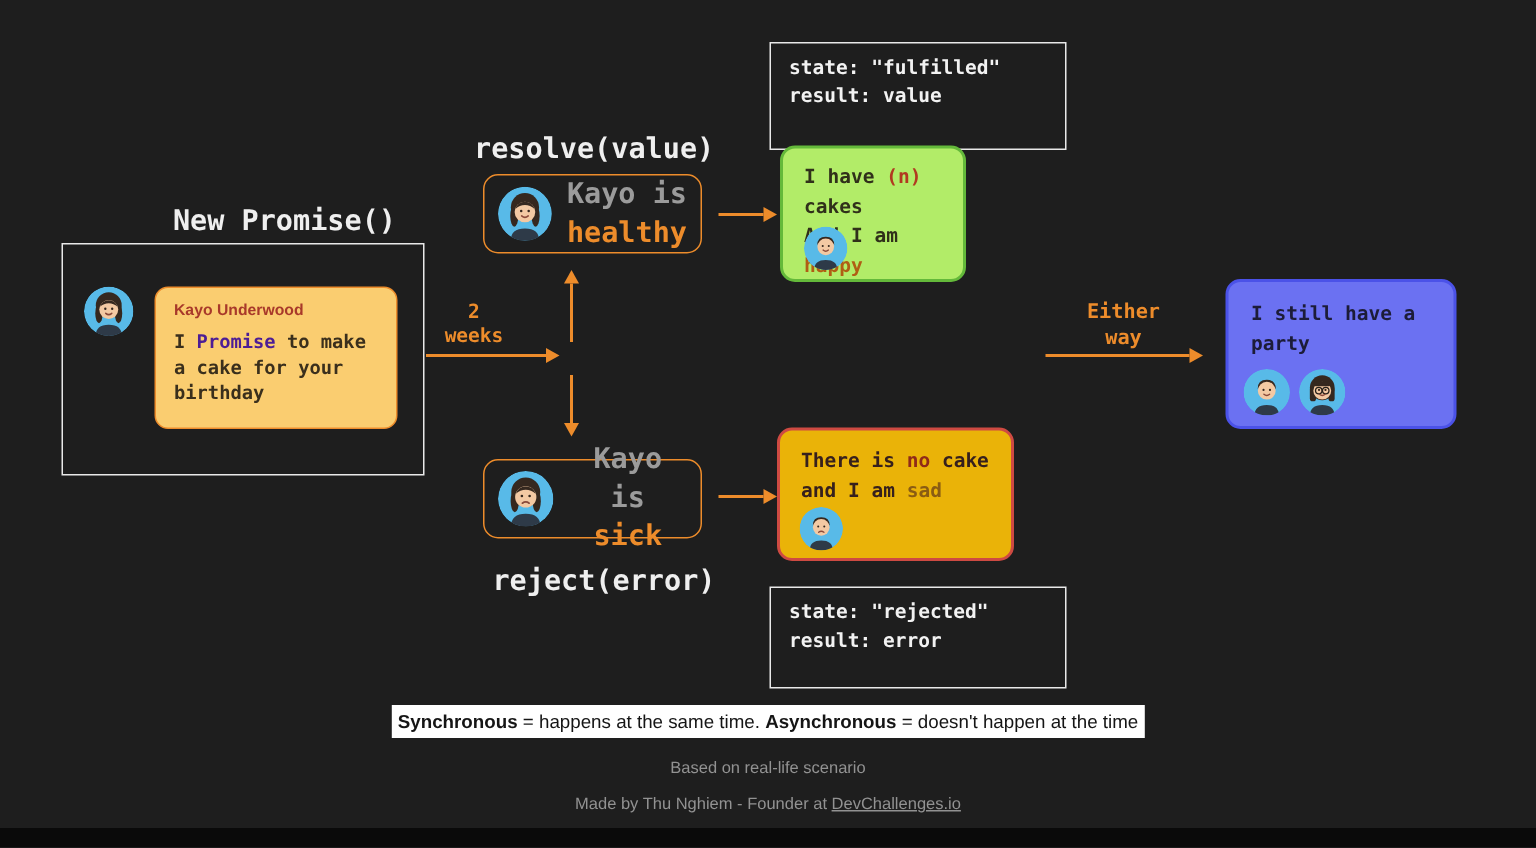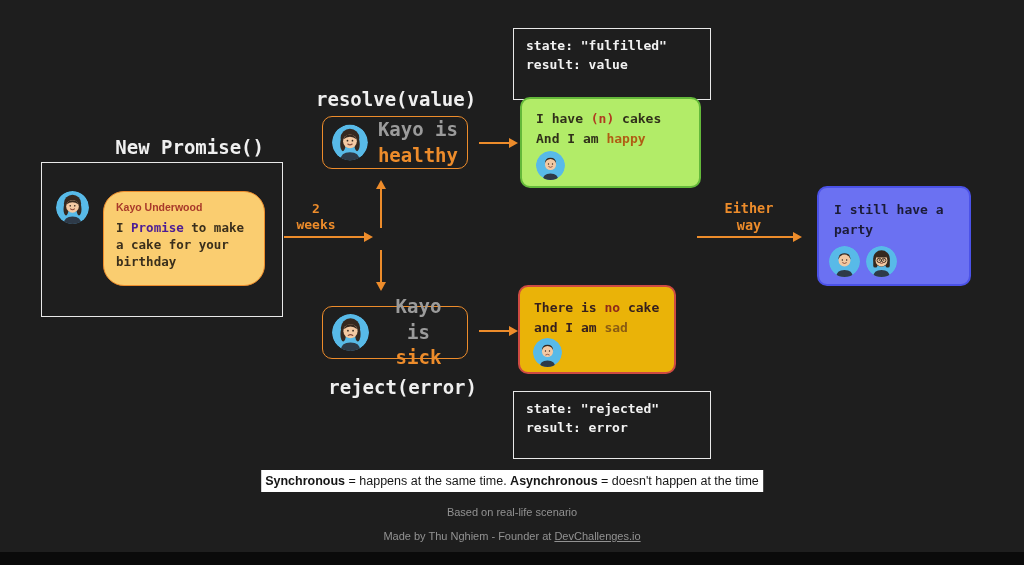--- a/index.html
+++ b/index.html
@@ -16,21 +16,21 @@
   .cond-word{color:#ed8c2b;}
   .outcome-box{position:absolute;border-radius:10px;font-size:13px;font-weight:700;line-height:1.5;
                box-sizing:border-box;}
   .outcome-green{background:#b2ec68;border:2px solid #64b93a;color:#30301a;padding:10px 14px;}
   .outcome-red{background:#eab308;border:2px solid #ce4a42;color:#36201d;padding:11px 14px;}
   .outcome-blue{background:#6b71f2;border:2px solid #4b52e8;color:#1c1c38;padding:12px 15px;}
   .hl-red{color:#b13a20;}
   .hl-amber{color:#b05d14;}
   .hl-darkred{color:#8f2a19;}
   .hl-brown{color:#8a5c13;}
-  .promise-card{position:absolute;background:#facd70;border:1.5px solid #ed8c2b;border-radius:21px;
+  .promise-card{position:absolute;background:#facd70;border:1.5px solid #ed8c2b;border-radius:9px;
                 padding:9px 12px;box-sizing:border-box;}
   .card-author{font-family:"Liberation Sans",sans-serif;font-weight:700;font-size:10.5px;color:#a8392a;}
   .card-body{margin-top:7px;font-size:12.5px;font-weight:700;line-height:1.35;color:#3a2f1c;}
   .kw{color:#4c1d95;}
   .orange-label{position:absolute;color:#ed8c2b;font-size:13px;font-weight:700;
                 white-space:pre-line;text-align:center;line-height:1.25;}
   .avatar{position:absolute;}
   .avatar svg{display:block;}
   .arr{position:absolute;background:#ed8c2b;}
   .arr.h{height:2px;}
@@ -117,21 +117,21 @@
       <div class="cond-word">healthy</div>
     </div>
   </div>
   <div class="arr h" style="left:479px;top:142px;width:30px;"></div>
 
   <div class="state-box" style="left:513px;top:28px;width:172px;height:54px;">
     <div>state: "fulfilled"</div>
     <div>result: value</div>
   </div>
 
-  <div class="outcome-box outcome-green" style="left:520px;top:97px;width:181px;height:91px;">
+  <div class="outcome-box outcome-green" style="left:520px;top:97px;width:124px;height:91px;">
     <div><span>I have </span><span class="hl-red">(n)</span><span> cakes</span></div>
     <div><span>And I am </span><span class="hl-amber">happy</span></div>
     <div class="avatar" style="left:14px;top:52px;width:29px;height:29px;">
         <svg viewBox="0 0 36 36" width="100%" height="100%">
           <defs>
             <clipPath id="avcp3">
               <circle cx="18" cy="18" r="18"></circle>
             </clipPath>
           </defs>
           <g clip-path="url(#avcp3)">

